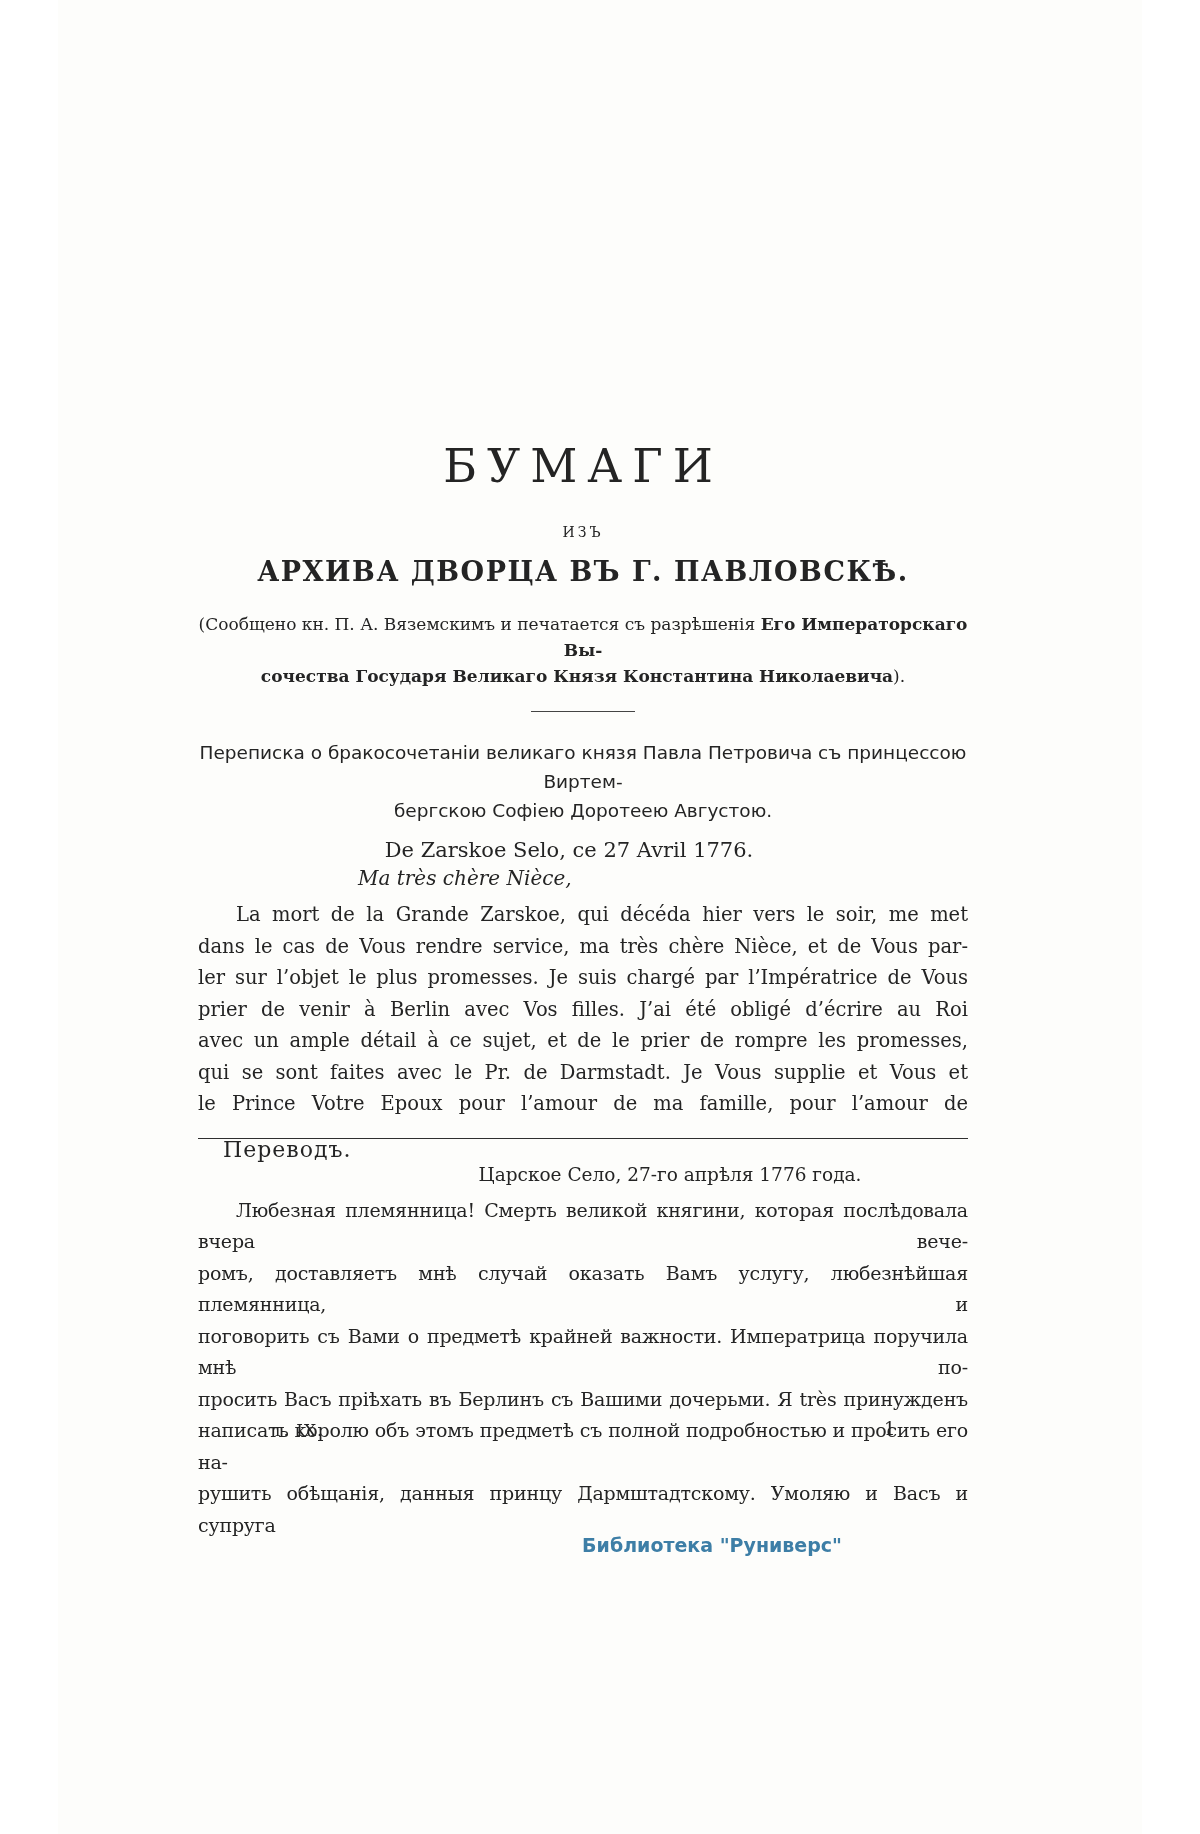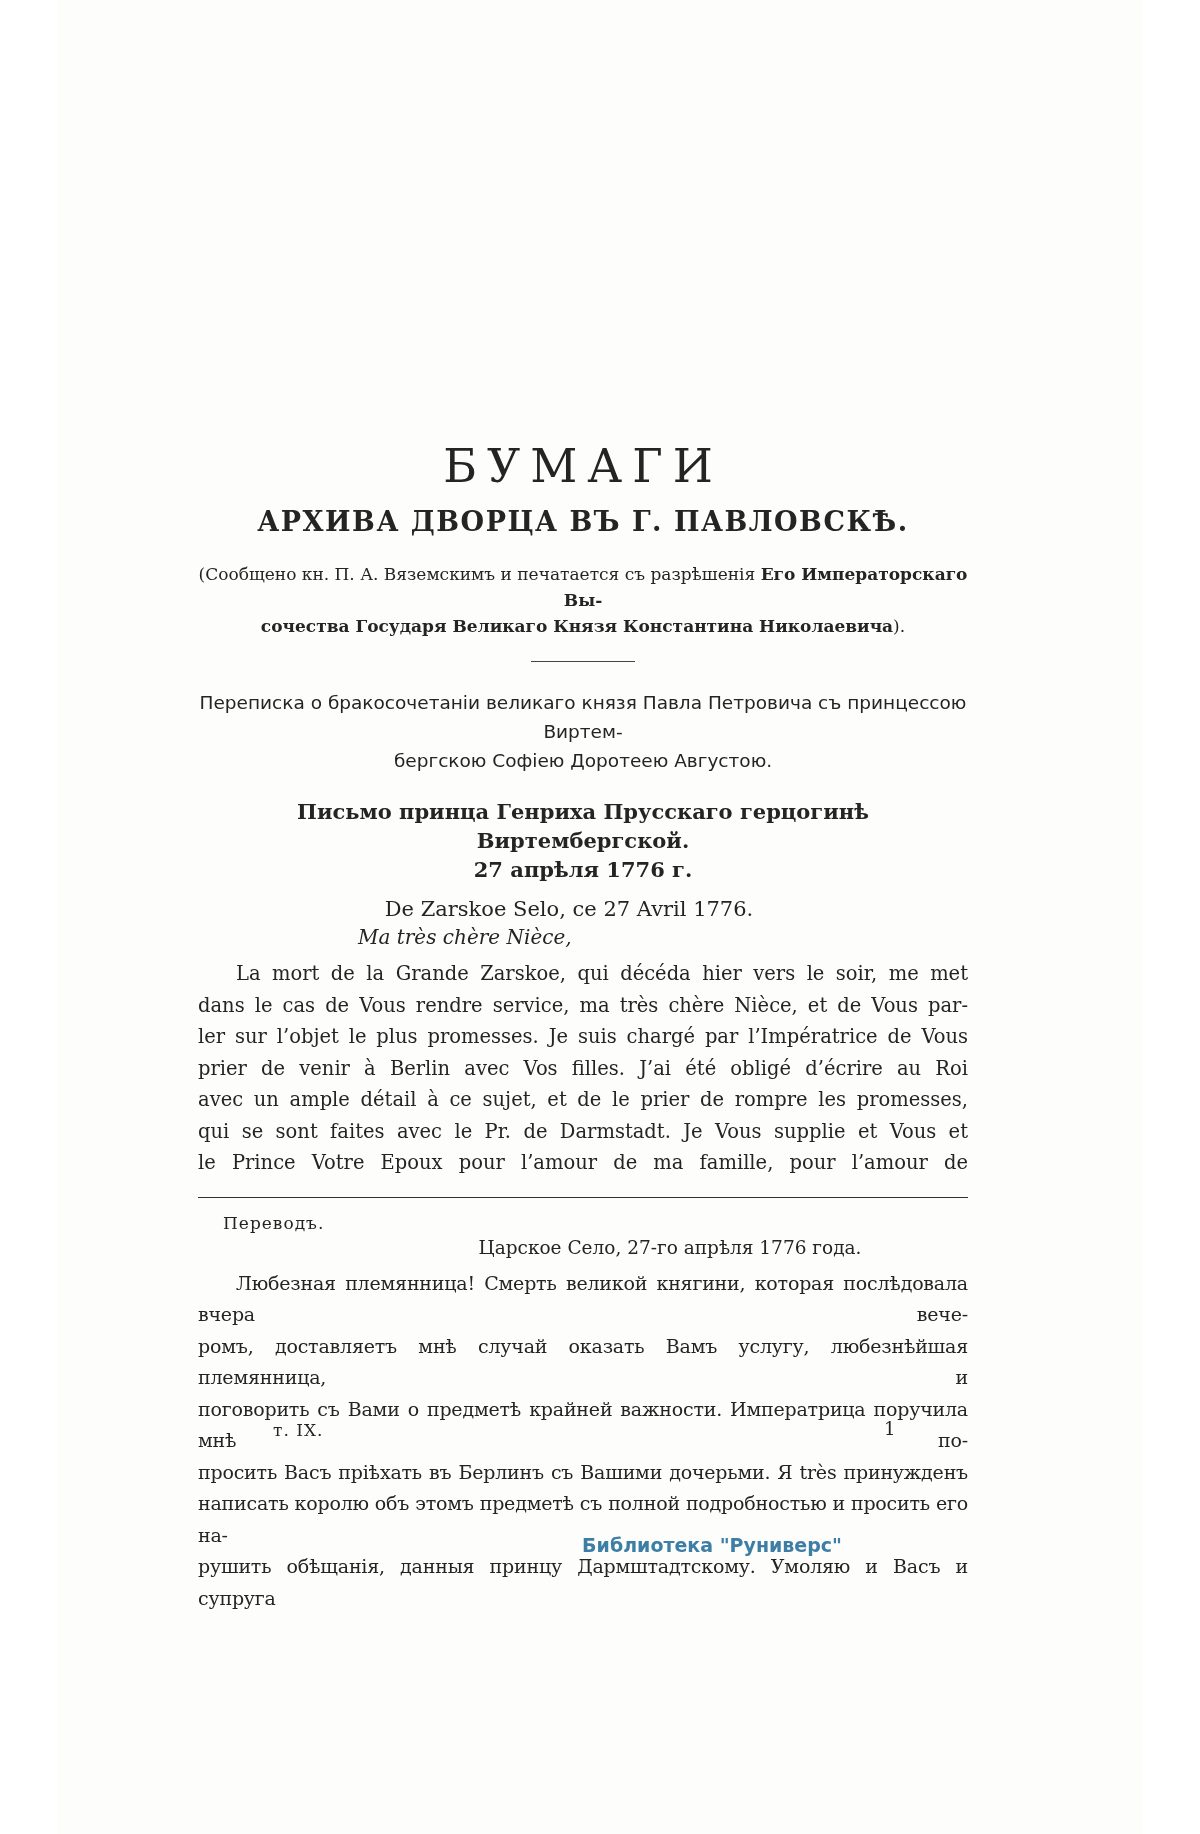--- a/index.html
+++ b/index.html
@@ -36,53 +36,50 @@
 
   .dateline { margin-top: 14px; text-align: center; padding-right: 28px; font-size: 21px; line-height: 22px; }
   .salutation { margin-top: 4px; padding-left: 160px; font-size: 20px; line-height: 26px; font-style: italic; }
 
   .body-block { margin-top: 8px; font-size: 19.5px; line-height: 31.5px; }
   .jline { text-align: justify; text-align-last: justify; }
   .body-block .jline:first-child { text-indent: 38px; }
 
   .rule { margin: 18px 0 0; border: none; border-top: 1.5px solid #2f2f2f; width: 100%; }
 
-  .trans-label { margin-top: 14px; padding-left: 25px; font-size: 17px; line-height: 22px; letter-spacing: 1px; }
+  .trans-label { margin-top: 0; padding-left: 25px; font-size: 22px; line-height: 22px; letter-spacing: 1px; }
   .trans-dateline { margin-top: 2px; padding-left: 174px; text-align: center; font-size: 18.5px; line-height: 24px; }
   .trans-block { margin-top: 8px; font-size: 19px; line-height: 31.5px; letter-spacing: -0.2px; }
 
   .footer-vol { position: absolute; left: 215px; top: 1420px; font-size: 17px; letter-spacing: 1px; }
   .footer-page { position: absolute; left: 826px; top: 1418px; font-size: 18px; }
   .watermark {
     position: absolute; right: 300px; top: 1534px;
     font-family: "DejaVu Sans", sans-serif; font-weight: bold; font-size: 19px;
   }
 </style>
 </head>
 <body>
 
 <div class="page">
   <div class="content">
 
     <h1 class="title">БУМАГИ</h1>
+    <div class="preposition">ИЗЪ</div>
     <h2 class="subtitle">АРХИВА ДВОРЦА ВЪ Г. ПАВЛОВСКѢ.</h2>
 
     <p class="credit"><span>(Сообщено кн. П. А. Вяземскимъ и печатается съ разрѣшенія </span><b>Его Императорскаго Вы-</b><br><b>сочества Государя Великаго Князя Константина Николаевича</b><span>).</span></p>
 
     <div class="divider"></div>
 
     <div class="corr-heading">
       <div>Переписка о бракосочетаніи великаго князя Павла Петровича съ принцессою Виртем-</div>
       <div>бергскою Софіею Доротеею Августою.</div>
     </div>
 
-    <div class="letter-heading">
-      <div>Письмо принца Генриха Прусскаго герцогинѣ Виртембергской.</div>
-      <div>27 апрѣля 1776 г.</div>
-    </div>
 
     <div class="dateline">De Zarskoe Selo, ce 27 Avril 1776.</div>
     <div class="salutation">Ma très chère Nièce,</div>
 
     <div class="body-block">
         <div class="jline">La mort de la Grande Zarskoe, qui décéda hier vers le soir, me met</div>
         <div class="jline">dans le cas de Vous rendre service, ma très chère Nièce, et de Vous par-</div>
         <div class="jline">ler sur l’objet le plus promesses. Je suis chargé par l’Impératrice de Vous</div>
         <div class="jline">prier de venir à Berlin avec Vos filles. J’ai été obligé d’écrire au Roi</div>
         <div class="jline">avec un ample détail à ce sujet, et de le prier de rompre les promesses,</div>

